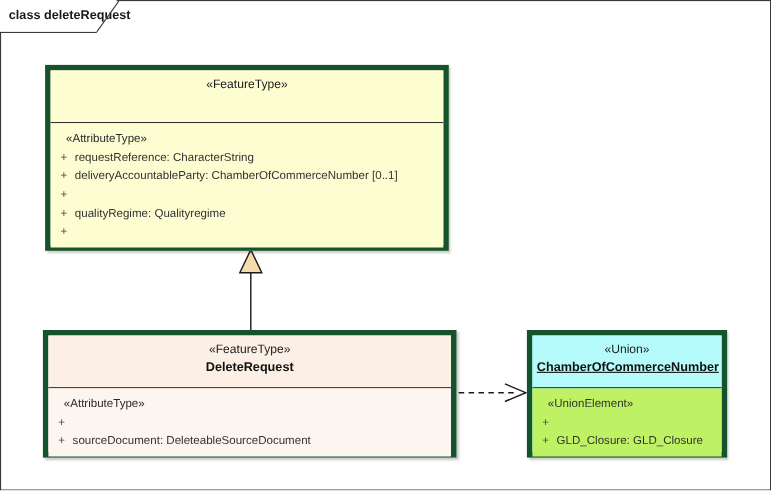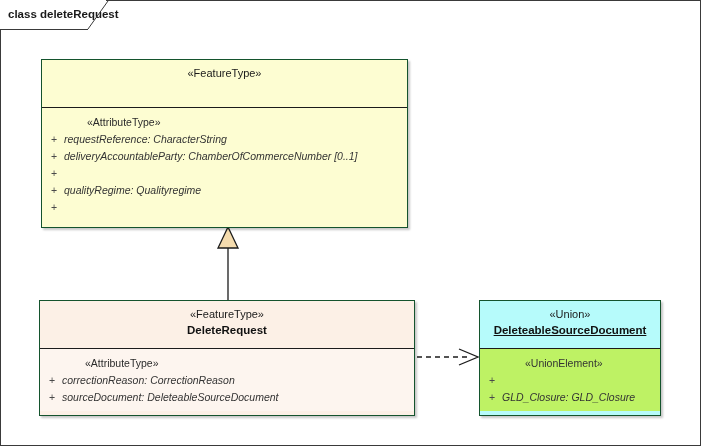--- a/index.html
+++ b/index.html
@@ -64,21 +64,21 @@
     top: 0px;
     width: 30px;
     height: 30px;
     z-index: 6;
   }
 
   
   .uml-box {
     position: absolute;
     box-sizing: border-box;
-    border: 1px solid #14532d;
+    border: 5px solid #14532d;
     box-shadow: 2px 2px 2px rgba(0,0,0,0.22);
     z-index: 4;
   }
   .uml-header {
     box-sizing: border-box;
     text-align: center;
     padding: 6px 4px 5px 4px;
     border-bottom: 1px solid #1b1b1b;
   }
   .stereotype {
@@ -101,42 +101,40 @@
   .uml-compartment {
     box-sizing: border-box;
     padding: 6px 4px 5px 0px;
   }
   .compartment-stereotype {
     font-size: 10.5px;
     color: #2b2b2b;
     line-height: 17px;
     padding-left: 14px;
     white-space: nowrap;
-    margin-left: 31px;
   }
   .attr-row {
     display: flex;
     align-items: baseline;
     line-height: 17px;
     white-space: nowrap;
   }
   .attr-vis {
     width: 22px;
     flex: 0 0 22px;
     text-align: left;
     padding-left: 9px;
     box-sizing: border-box;
     font-size: 10.5px;
     color: #4a4a4a;
   }
   .attr-text {
     font-size: 10.5px;
     color: #333333;
     white-space: nowrap;
-    font-style: italic;
   }
 
   
   #box-correction-request {
     left: 41px;
     top: 59px;
     width: 367px;
     height: 169px;
     background: #fdfdd2;
   }
@@ -239,33 +237,32 @@
 
   <div class="uml-box" id="box-delete-request">
     <div class="uml-header">
       <div class="stereotype">«FeatureType»</div>
       <div class="class-title">DeleteRequest</div>
     </div>
     <div class="uml-compartment">
       <div class="compartment-stereotype">«AttributeType»</div>
       <div class="attr-row">
         <span class="attr-vis">+</span>
-        <span class="attr-text">correctionReason: CorrectionReason</span>
       </div>
       <div class="attr-row">
         <span class="attr-vis">+</span>
         <span class="attr-text">sourceDocument: DeleteableSourceDocument</span>
       </div>
     </div>
   </div>
 
   <div class="uml-box" id="box-deleteable-source-document">
     <div class="uml-header">
       <div class="stereotype">«Union»</div>
-      <div class="class-title underlined">DeleteableSourceDocument</div>
+      <div class="class-title underlined">ChamberOfCommerceNumber</div>
     </div>
     <div class="uml-compartment">
       <div class="compartment-stereotype">«UnionElement»</div>
       <div class="attr-row">
         <span class="attr-vis">+</span>
       </div>
       <div class="attr-row">
         <span class="attr-vis">+</span>
         <span class="attr-text">GLD_Closure: GLD_Closure</span>
       </div>

